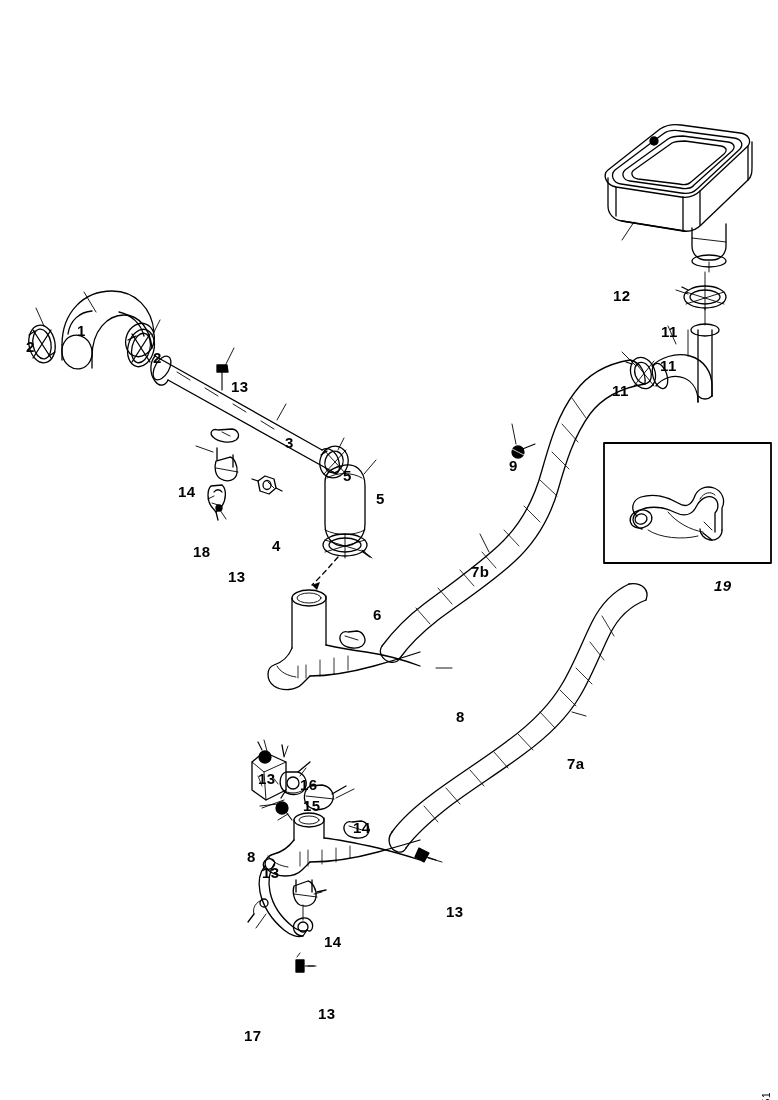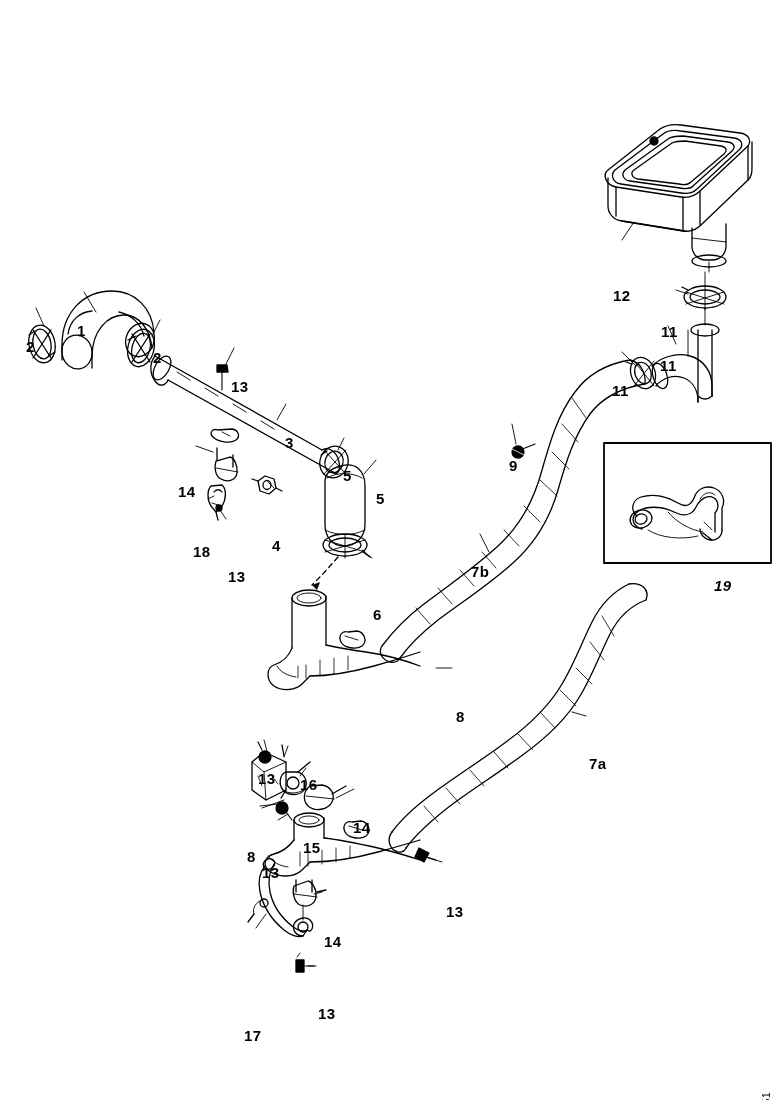--- a/index.html
+++ b/index.html
@@ -419,24 +419,24 @@
       <div class="callout" style="left: 376px; top: 447px;">5</div>
       <div class="callout" style="left: 373px; top: 563px;">6</div>
       <div class="callout" style="left: 456px; top: 665px;">8</div>
       <div class="callout" style="left: 471px; top: 520px; text-align: center;">7b</div>
       <div class="callout" style="left: 509px; top: 414px;">9</div>
       <div class="callout" style="left: 612px; top: 339px;">11</div>
       <div class="callout" style="left: 660px; top: 314px;">11</div>
       <div class="callout" style="left: 661px; top: 280px;">11</div>
       <div class="callout" style="left: 613px; top: 244px;">12</div>
       <div class="callout" style="left: 714px; top: 534px; font-style: italic;">19</div>
-      <div class="callout" style="left: 589px; top: 712px; text-align: center;">7a</div>
+      <div class="callout" style="left: 567px; top: 712px; text-align: center;">7a</div>
       <div class="callout" style="left: 258px; top: 727px;">13</div>
       <div class="callout" style="left: 300px; top: 733px;">16</div>
-      <div class="callout" style="left: 303px; top: 796px;">15</div>
+      <div class="callout" style="left: 303px; top: 754px;">15</div>
       <div class="callout" style="left: 353px; top: 776px;">14</div>
       <div class="callout" style="left: 247px; top: 805px;">8</div>
       <div class="callout" style="left: 262px; top: 821px;">13</div>
       <div class="callout" style="left: 446px; top: 860px;">13</div>
       <div class="callout" style="left: 324px; top: 890px;">14</div>
       <div class="callout" style="left: 244px; top: 984px;">17</div>
       <div class="callout" style="left: 318px; top: 962px;">13</div>
     </div>
 
   <div class="drawing-id">0041851</div>

